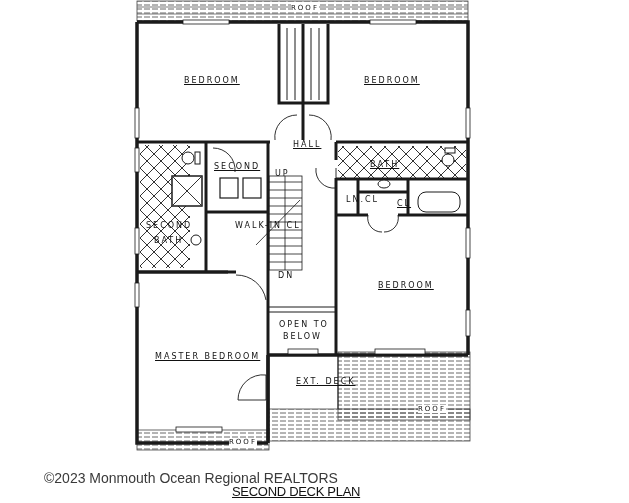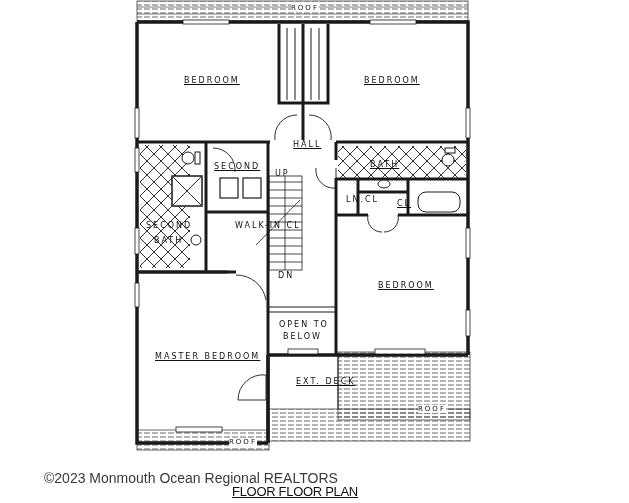--- a/index.html
+++ b/index.html
@@ -169,13 +169,13 @@
 <div class="lbl" style="left:296px;top:377px;">EXT. DECK</div>
 
 <div class="lbl nu" style="left:275px;top:169px;">UP</div>
 <div class="lbl nu" style="left:278px;top:271px;">DN</div>
 
 <div class="lbl nu" style="left:291px;top:4px;font-size:7px;background:#fff;">ROOF</div>
 <div class="lbl nu" style="left:418px;top:405px;font-size:7px;background:#fff;">ROOF</div>
 <div class="lbl nu" style="left:229px;top:438px;font-size:7px;background:#fff;">ROOF</div>
 
 <div class="copyright">©2023 Monmouth Ocean Regional REALTORS</div>
-<div class="caption">FLOOR FLOOR PLAN</div>
+<div class="caption">SECOND DECK PLAN</div>
 
 </body></html>

